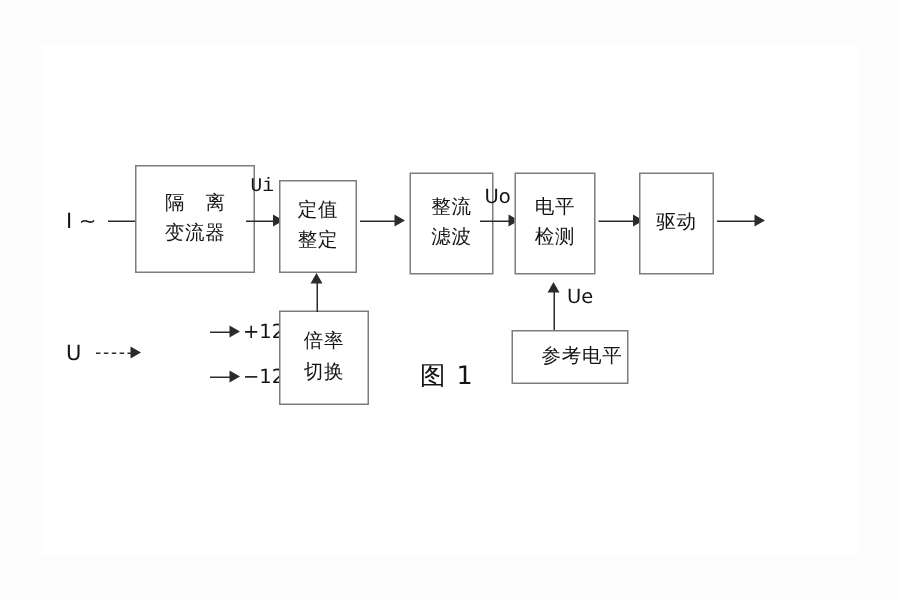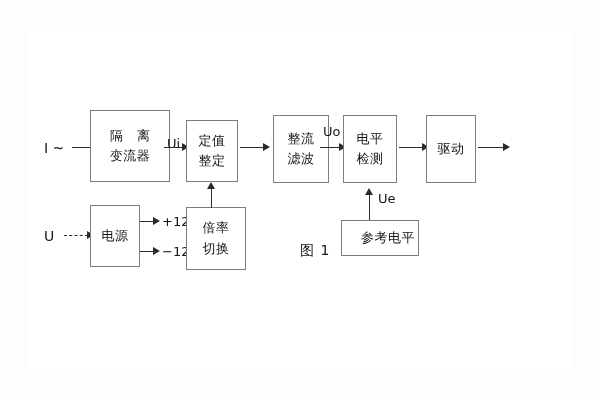--- a/index.html
+++ b/index.html
@@ -77,39 +77,39 @@
 
   
   .lbl {
     position: absolute;
     font-size: 13px;
     color: #141414;
     white-space: nowrap;
     line-height: 1;
   }
   .lbl.big { font-size: 14px; }
-  .lbl.cap { font-size: 14px; letter-spacing: 1px; margin-left: 20px; }
+  .lbl.cap { font-size: 17px; letter-spacing: 1px; }
 </style>
 </head>
 <body>
 
 <div id="canvas">
   <div class="frame">
 
     <div class="lbl big" style="left:16px; top:111px;">I ~</div>
 
     <div class="hline" style="left:44px; top:117px; width:30px;"></div>
     <div class="arrow-r" style="left:73px; top:113px;"></div>
 
     <div class="block" style="left:62px; top:80px; width:80px; height:72px;">
       <span class="ln sp">隔 离</span>
       <span class="ln">变流器</span>
     </div>
 
-    <div class="lbl" style="left:139px; top:107px;">Ui</div>
+    <div class="lbl" style="left:139px; top:87px;font-family:Liberation Mono, monospace;">Ui</div>
     <div class="hline" style="left:136px; top:117px; width:19px;"></div>
     <div class="arrow-r" style="left:154px; top:113px;"></div>
 
     <div class="block" style="left:158px; top:90px; width:52px; height:62px;">
       <span class="ln">定值</span>
       <span class="ln">整定</span>
     </div>
 
     <div class="hline" style="left:212px; top:117px; width:24px;"></div>
     <div class="arrow-r" style="left:235px; top:113px;"></div>
@@ -136,23 +136,20 @@
     </div>
 
     <div class="hline" style="left:450px; top:117px; width:26px;"></div>
     <div class="arrow-r" style="left:475px; top:113px;"></div>
 
 
     <div class="lbl big" style="left:16px; top:199px;">U</div>
     <div class="hline dash" style="left:36px; top:205px; width:24px;"></div>
     <div class="arrow-r" style="left:59px; top:201px;"></div>
 
-    <div class="block" style="left:62px; top:175px; width:50px; height:62px;">
-      <span class="ln">电源</span>
-    </div>
 
     <div class="hline" style="left:112px; top:191px; width:14px;"></div>
     <div class="arrow-r" style="left:125px; top:187px;"></div>
     <div class="lbl" style="left:134px; top:185px;">+12V</div>
 
     <div class="hline" style="left:112px; top:221px; width:14px;"></div>
     <div class="arrow-r" style="left:125px; top:217px;"></div>
     <div class="lbl" style="left:134px; top:215px;">−12V</div>
 
     <div class="block" style="left:158px; top:177px; width:60px; height:63px;">

